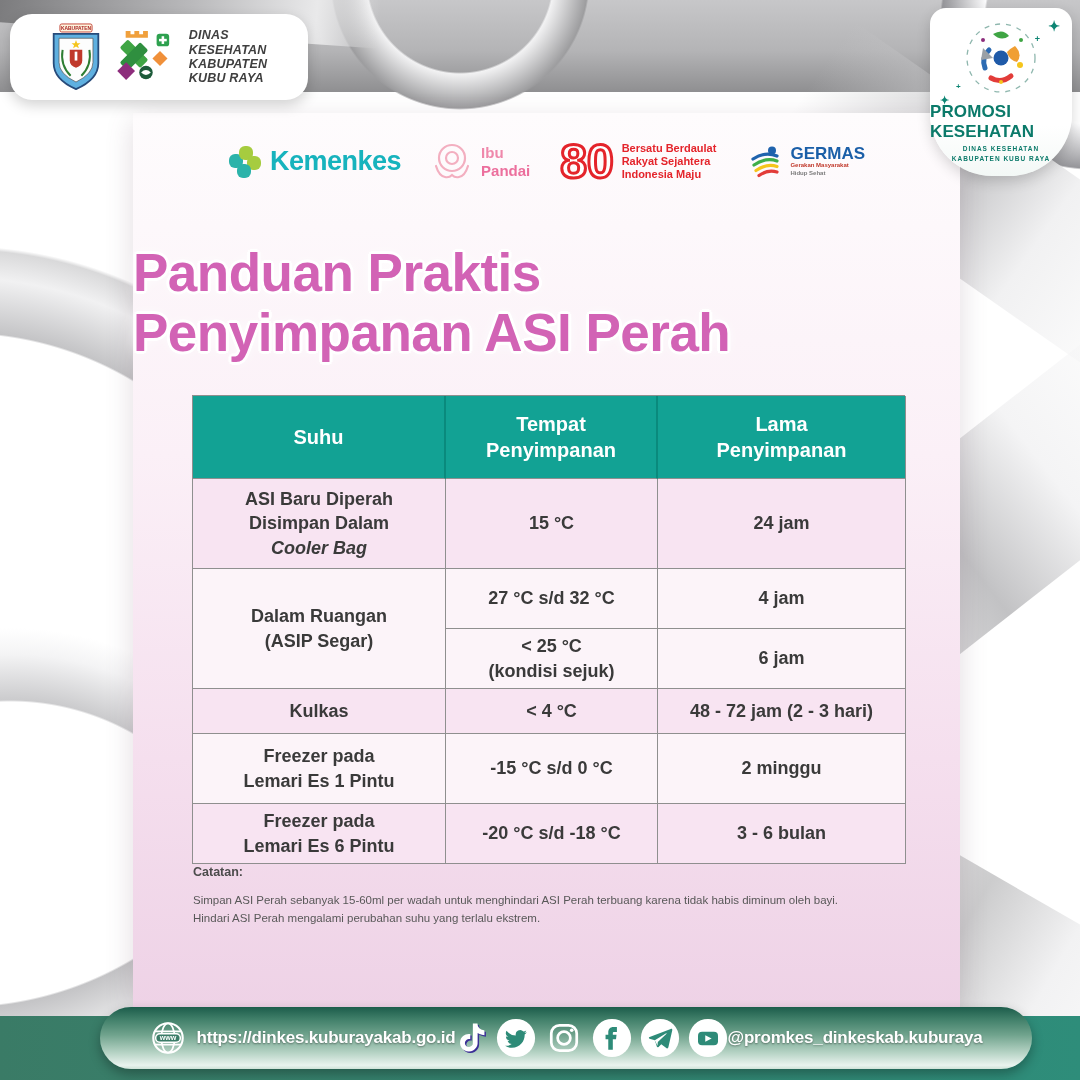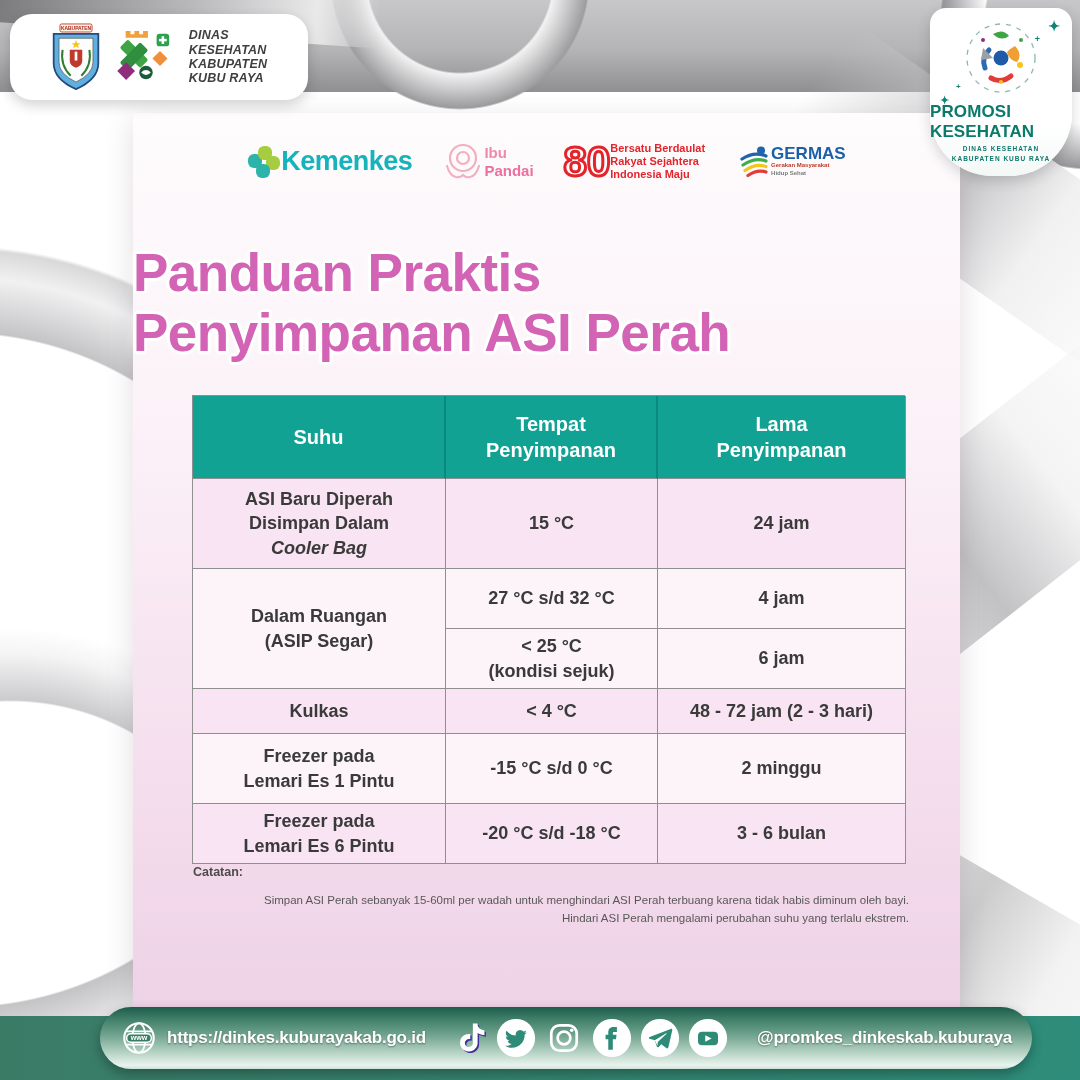--- a/index.html
+++ b/index.html
@@ -31,25 +31,25 @@
     background:radial-gradient(circle,rgba(0,0,0,0) 248px,#cbcbcd 250px,#f4f4f5 296px,rgba(0,0,0,0) 322px);}
 
   
   .card{position:absolute;left:133px;top:113px;width:827px;height:897px;z-index:1;
     background:linear-gradient(180deg,#fefcfd 0%,#fbf0f7 38%,#f5dfee 72%,#eed2e6 100%);
     box-shadow:0 8px 26px rgba(110,80,100,.20);}
 
   
   .logo-row{position:absolute;left:0;right:0;top:10px;height:64px;display:flex;
     align-items:center;justify-content:center;gap:30px;}
-  .logo-item{display:flex;align-items:center;margin-top:13px;}
+  .logo-item{display:flex;align-items:center;gap:8px;margin-top:13px;}
   .kemenkes-text{font-size:27px;font-weight:800;color:#17b3bd;letter-spacing:-.5px;}
   .ibupandai-text{font-size:15px;font-weight:700;line-height:1.15;color:#ef88ab;}
   .ibupandai-text .l2{color:#ec6f9d;}
-  .num80{font-size:42px;font-weight:800;color:#e4242b;line-height:1;}
+  .num80{font-size:48px;font-weight:800;color:#e4242b;line-height:1;}
   @supports (-webkit-text-stroke: 1px red){
     .num80{color:#ffffff;-webkit-text-stroke:3px #e4242b;}
   }
   .red-lines{font-size:11px;font-weight:700;color:#e4242b;line-height:1.2;text-align:left;}
   .germas-text{font-size:17px;font-weight:800;color:#1b5fa8;line-height:1;}
   .germas-sub{font-size:6px;font-weight:700;color:#c0392b;line-height:1.3;}
   .germas-sub .g2{color:#7a7a7a;}
 
   
   .title{position:absolute;left:0;right:0;top:130px;text-align:left;
@@ -71,21 +71,21 @@
     border-right:2px solid #0a8a7d;padding:0 32px;}
   .th.last{border-right:1.5px solid #8f8f8f;}
   .bg-pink{background:#f8e4f2;}
   .bg-light{background:#fcf4f9;}
   .ital{font-style:italic;}
   .span2{grid-row:3 / span 2;}
 
   
   .note{position:absolute;left:60px;top:752px;width:716px;color:#4c4c4c;}
   .note-label{font-size:12.5px;font-weight:600;margin-bottom:12px;}
-  .note-line{font-size:11.5px;font-weight:500;color:#585858;line-height:1.6;white-space:nowrap;text-align:right;}
+  .note-line{font-size:11.5px;font-weight:500;color:#585858;line-height:1.6;white-space:nowrap;}
 
   
   .badge-tl{position:absolute;left:10px;top:14px;width:298px;height:86px;z-index:4;
     background:#ffffff;border-radius:22px;box-shadow:0 5px 14px rgba(0,0,0,.18);
     display:flex;align-items:center;justify-content:center;gap:15px;}
   .tl-text{font-size:12.5px;font-weight:700;color:#3f3f3f;line-height:1.15;letter-spacing:.2px;text-align:left;font-style:italic;}
 
   .badge-tr{position:absolute;left:930px;top:8px;width:142px;height:168px;z-index:4;
     background:linear-gradient(180deg,#ffffff 70%,#f3f8f6);border-radius:16px 16px 62px 62px;
     box-shadow:0 5px 14px rgba(0,0,0,.16);display:flex;flex-direction:column;
@@ -94,21 +94,21 @@
   .tr-sub{font-size:6.5px;font-weight:700;color:#0b7a6a;letter-spacing:1px;line-height:1.5;text-align:center;margin-top:2px;}
   .sparkle{position:absolute;color:#0d8573;font-weight:700;}
 
   
   .band{position:absolute;left:0;top:1016px;width:1080px;height:64px;z-index:2;
     background:linear-gradient(90deg,#3a7b66,#2e8d7a);}
   .bar{position:absolute;left:100px;top:1007px;width:932px;height:62px;z-index:5;
     border-radius:31px;box-sizing:border-box;
     background:linear-gradient(180deg,#1c5c4b 0%,#41806a 20%,#70a38d 45%,#b9d5c7 75%,#e9f3ee 94%,#cfe2d8 100%);
     box-shadow:0 5px 12px rgba(0,0,0,.3);
-    display:flex;align-items:center;justify-content:space-between;padding:0 20px;}
+    display:flex;align-items:center;justify-content:center;padding:0 20px;}
   .bar-left{display:flex;align-items:center;gap:9px;}
   .bar-url,.bar-handle{font-size:17px;font-weight:700;color:#ffffff;letter-spacing:-.2px;
     text-shadow:0 1px 2px rgba(0,0,0,.4);white-space:nowrap;}
   .bar-icons{display:flex;align-items:center;gap:8px;}
   .sicon{display:block;}
 </style>
 </head>
 <body>
 
 <div class="stage">

